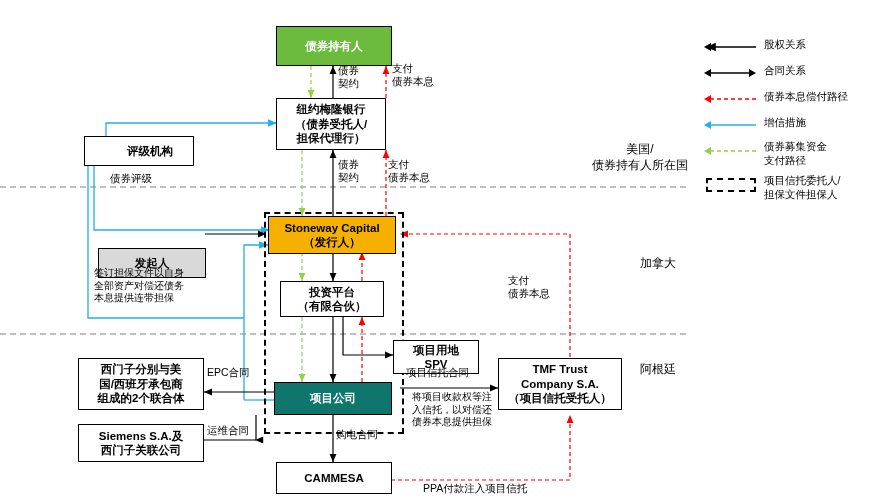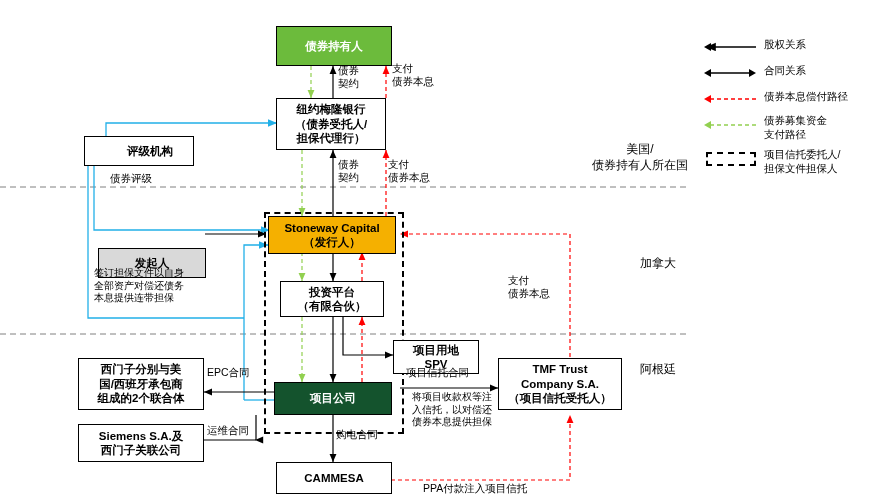--- a/index.html
+++ b/index.html
@@ -36,21 +36,21 @@
     background: #6cbb3c;
     color: #ffffff;
     font-weight: bold;
   }
   .node.orange {
     background: #f5b000;
     color: #000;
     font-weight: bold;
   }
   .node.cyan {
-    background: #14532d;
+    background: #0f766e;
     color: #ffffff;
     font-weight: bold;
     border: 1px solid #000;
   }
   .node.grey {
     background: #d9d9d9;
     color: #000;
   }
   .lbl {
     position: absolute;
@@ -268,20 +268,27 @@
     </div>
 
     <div style="position:relative; height:26px;">
       <svg width="56" height="14" style="position:absolute; left:0; top:2px;">
         <line x1="54" y1="7" x2="8" y2="7" stroke="#ff0000" stroke-width="1.3" stroke-dasharray="4,3"></line>
         <path d="M9,3 L2,7 L9,11 z" fill="#ff0000"></path>
       </svg>
       <span class="legend-text" style="left:62px; top:0;">债券本息偿付路径</span>
     </div>
 
+    <div style="position:relative; height:26px;">
+      <svg width="56" height="14" style="position:absolute; left:0; top:2px;">
+        <line x1="54" y1="7" x2="8" y2="7" stroke="#22b0e8" stroke-width="1.4"></line>
+        <path d="M9,3 L2,7 L9,11 z" fill="#22b0e8"></path>
+      </svg>
+      <span class="legend-text" style="left:62px; top:0;">增信措施</span>
+    </div>
 
     <div style="position:relative; height:34px;">
       <svg width="56" height="14" style="position:absolute; left:0; top:2px;">
         <line x1="54" y1="7" x2="8" y2="7" stroke="#92d050" stroke-width="1.3" stroke-dasharray="4,3"></line>
         <path d="M9,3 L2,7 L9,11 z" fill="#92d050"></path>
       </svg>
       <span class="legend-text" style="left:62px; top:-2px;">债券募集资金
 支付路径</span>
     </div>
 

